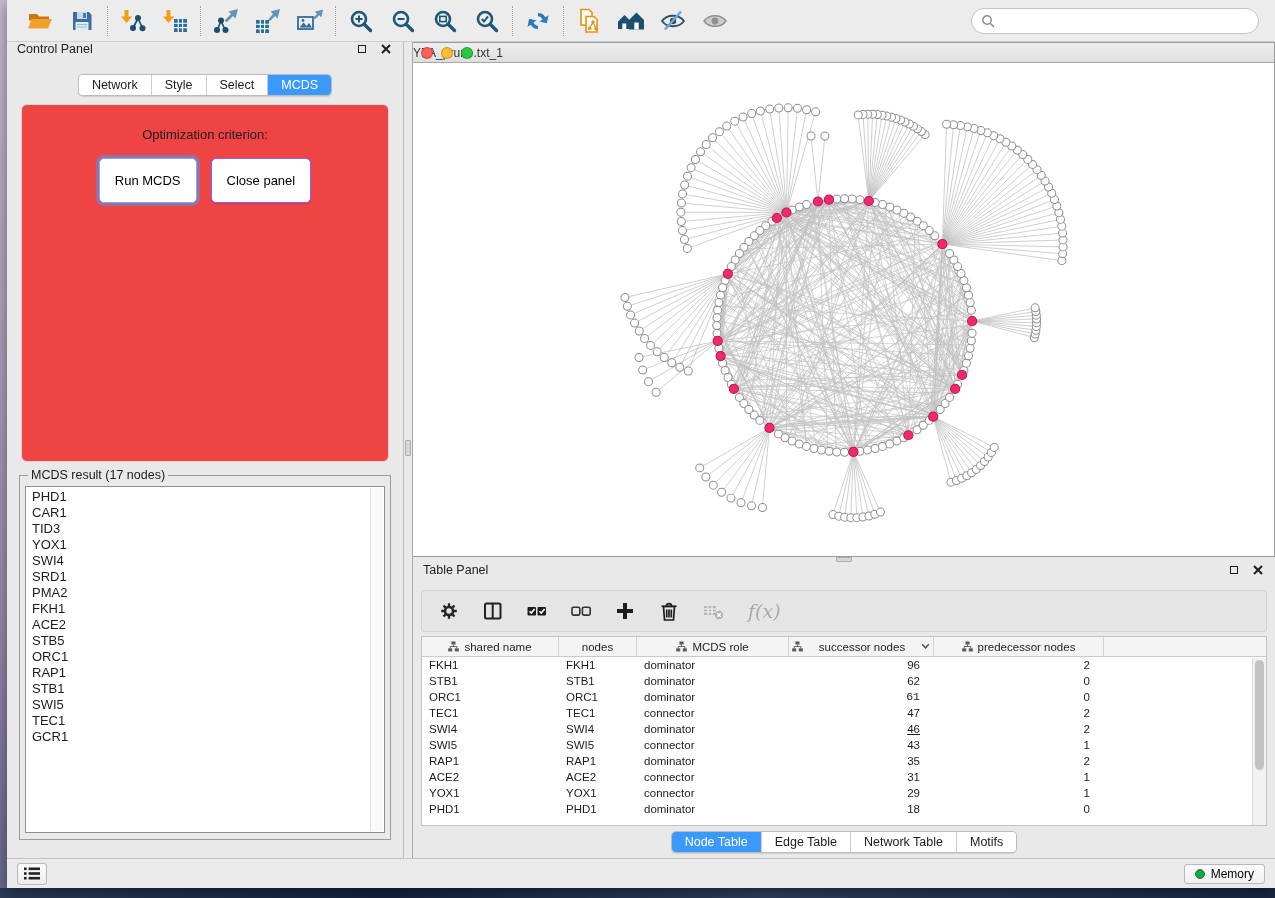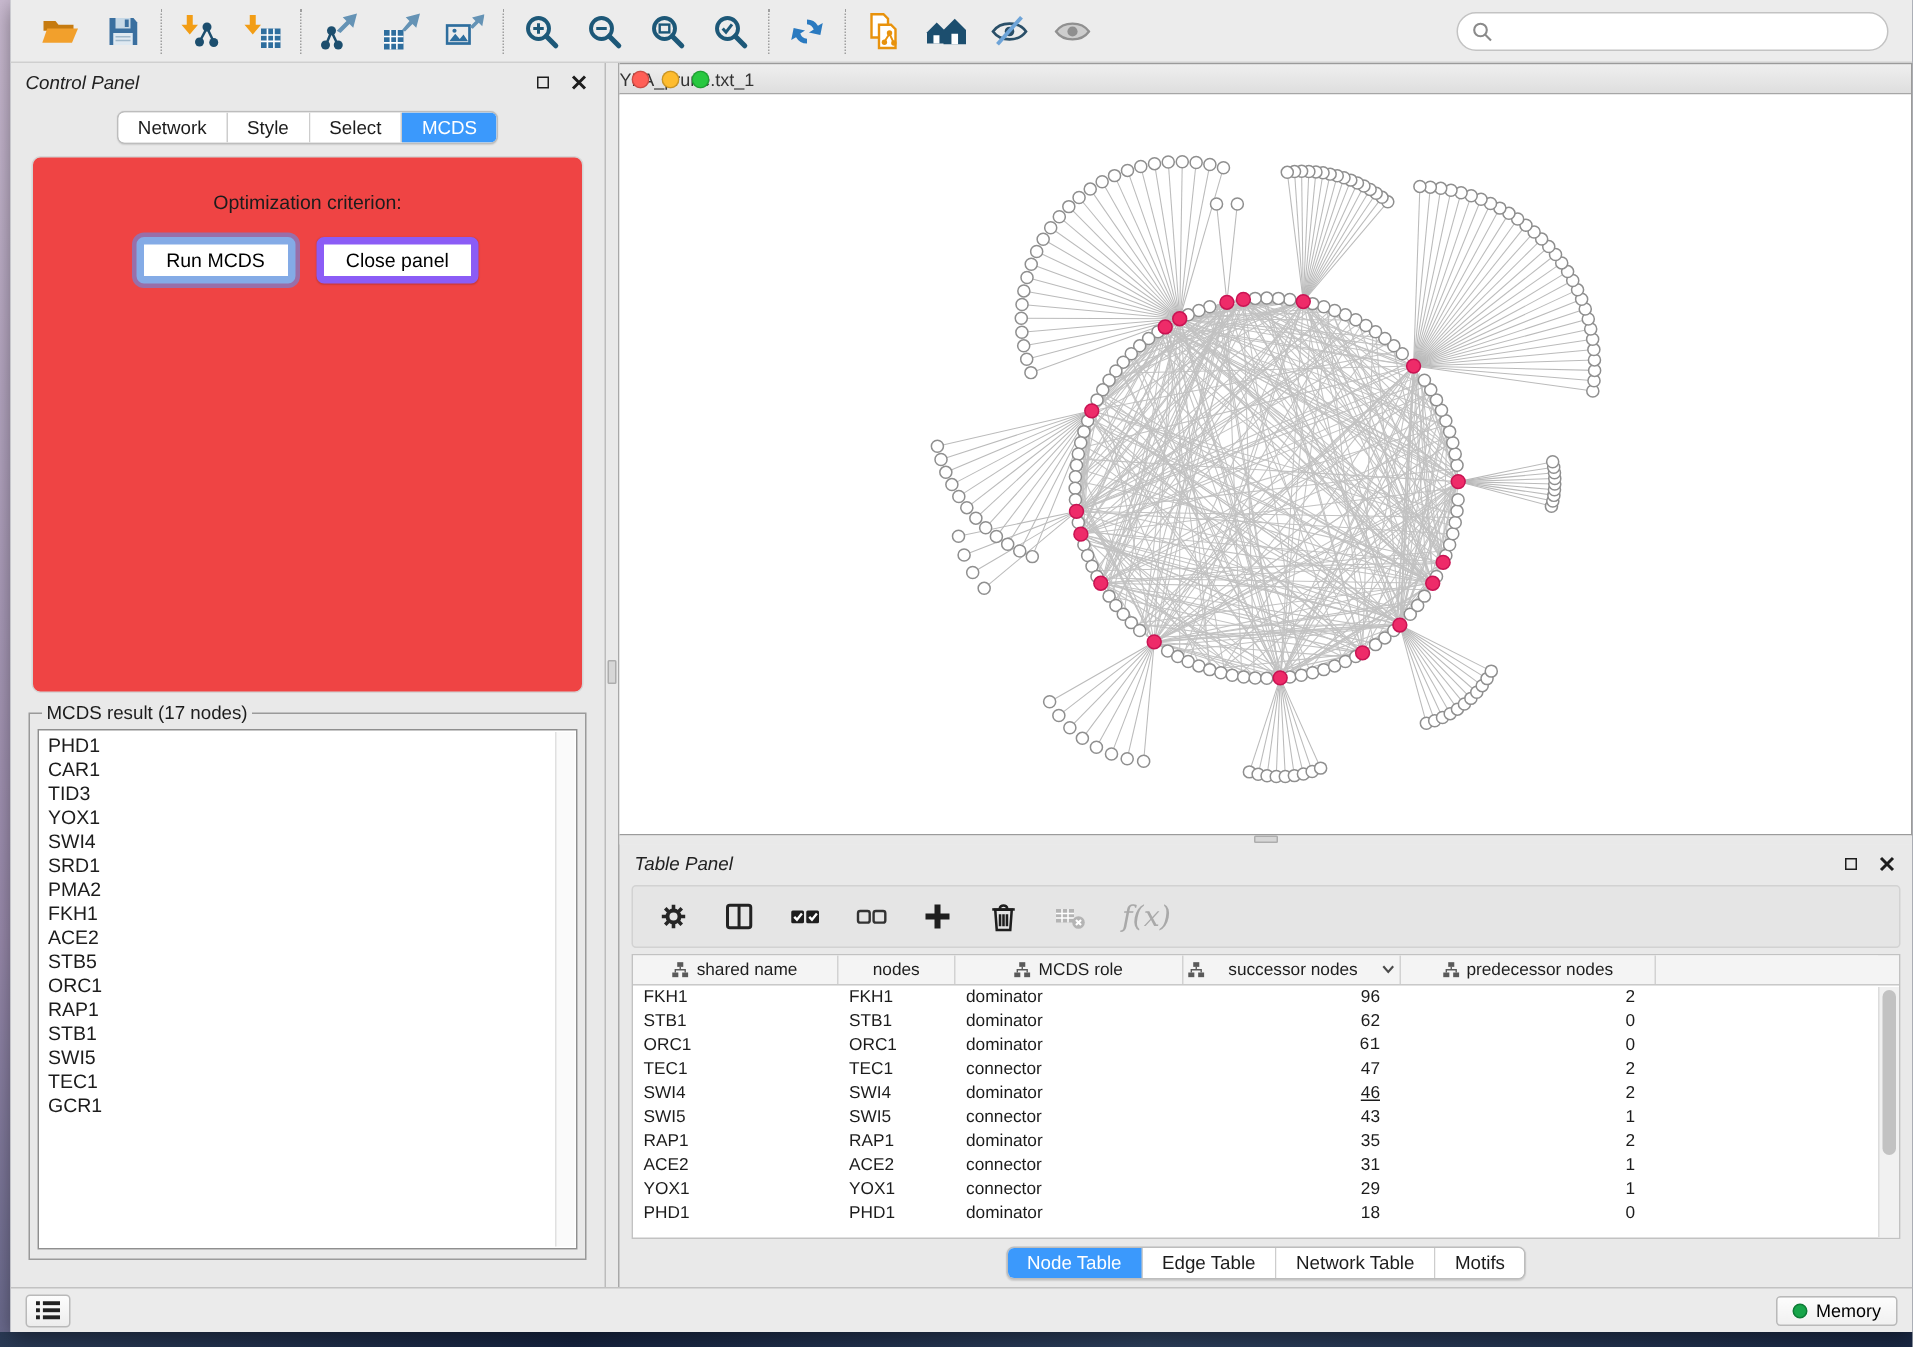--- a/index.html
+++ b/index.html
@@ -24,21 +24,21 @@
     align-items:center; justify-content:center; padding:0; cursor:default; }
   .search-box { margin-left:auto; margin-right:8px; width:288px; height:26px; background:#fff;
     border:1px solid #c3c3c3; border-radius:13px; display:flex; align-items:center; padding:0 9px; gap:6px; }
   .search-box input { border:none; outline:none; flex:1; font-size:12px; background:transparent; }
 
   
   .main { flex:1; display:flex; min-height:0; }
 
   
   .control-panel { width:396px; flex:0 0 396px; display:flex; flex-direction:column; background:#e9e9e9; }
-  .panel-header { height:26px; flex:0 0 26px; display:flex; align-items:center; padding:0 10px; gap:10px;font-style:italic; }
+  .panel-header { height:26px; flex:0 0 26px; display:flex; align-items:flex-start; padding:0 10px; gap:10px; }
   .panel-header .ph-title { flex:1; font-size:12.5px; color:#222; }
   .ph-btn { width:14px; height:14px; border:none; background:transparent; display:flex;
     align-items:center; justify-content:center; padding:0; }
   .float-box { width:8px; height:8px; border:1.6px solid #1e1e1e; display:block; }
   .cp-tabs { display:flex; justify-content:center; margin:6px 0 8px 0; }
   .segmented { display:inline-flex; background:#fff; border:1px solid #bdbdbd; border-radius:5px;
     overflow:hidden; box-shadow:0 0.5px 1px rgba(0,0,0,.12); }
   .seg-btn { border:none; background:#fff; font-size:12.5px; padding:3px 13px; color:#1c1c1c;
     border-right:1px solid #cdcdcd; font-family:inherit; }
   .segmented .seg-btn:last-child { border-right:none; }
@@ -47,22 +47,22 @@
     border-radius:6px; text-align:center; padding-top:22px; }
   .opt-label { font-size:13px; margin-bottom:10px; }
   .mac-select { display:inline-flex; align-items:stretch; background:#fff; border:1px solid #b6b6b6;
     border-radius:5px; height:23px; overflow:hidden; box-shadow:0 0.5px 1px rgba(0,0,0,.15); }
   .mac-select .sel-value { padding:3px 10px 0 10px; font-size:12.8px; white-space:nowrap; }
   .mac-select .sel-stepper { width:20px; background:linear-gradient(#5aa8fd,#2e8bf7); display:flex;
     flex-direction:column; align-items:center; justify-content:center; gap:2px; }
   .tri-up { width:0;height:0;border-left:3.5px solid transparent;border-right:3.5px solid transparent;border-bottom:4.5px solid #fff; }
   .tri-down { width:0;height:0;border-left:3.5px solid transparent;border-right:3.5px solid transparent;border-top:4.5px solid #fff; }
   .btn-row { margin-top:16px; display:flex; justify-content:center; gap:14px; }
-  .mac-btn { background:#fff; border:5px solid #8b5cf6; border-radius:5px; font-size:13px;
-    padding:3px 15px; font-family:inherit; box-shadow:0 0.5px 1px rgba(0,0,0,.15); }
+  .mac-btn { background:#fff; border:1px solid #8b5cf6; border-radius:5px; font-size:13px;
+    padding:14px 15px; font-family:inherit; box-shadow:0 0.5px 1px rgba(0,0,0,.15); }
   .mac-btn.focused { box-shadow:0 0 0 3px rgba(82,148,253,.55); border-color:#84abe6; }
 
   .result-box { margin:6px 12px 18px 12px; flex:1; border:1px solid #9a9a9a; position:relative;
     font-size:12.5px; padding:4px; }
   .result-box legend { font-size:12.5px; padding:0 3px; margin-left:4px; }
   .result-list { position:absolute; left:5px; right:5px; top:4px; bottom:6px; background:#fff;
     border:1px solid #8f8f8f; overflow:hidden; padding:2px 0 0 6px; }
   .result-item { font-size:13px; line-height:16px; }
   .result-scroll { position:absolute; top:1px; bottom:1px; right:1px; width:13px; background:#fafafa;
     border-left:1px solid #e0e0e0; }

